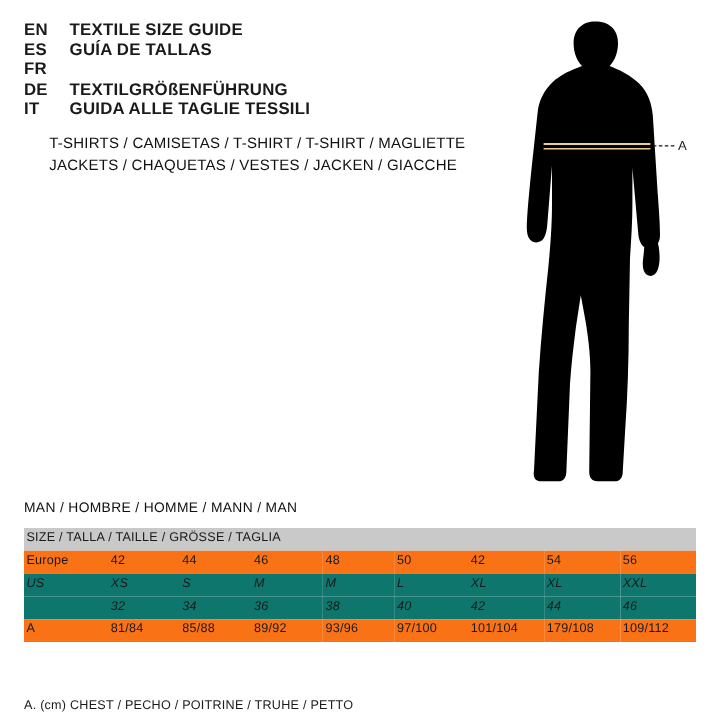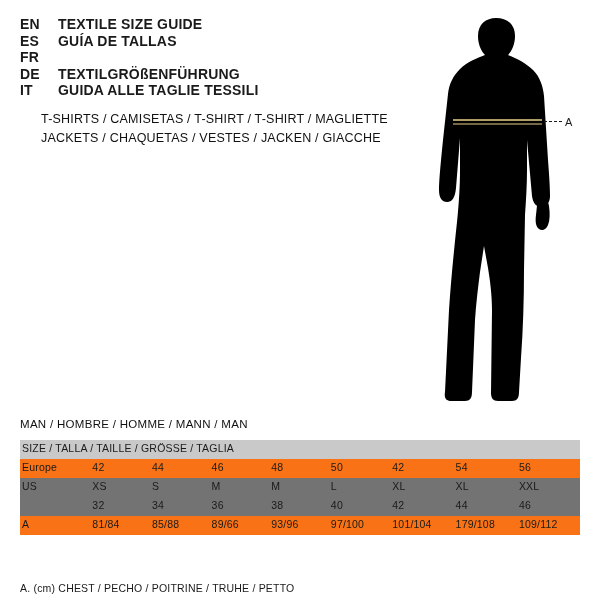--- a/index.html
+++ b/index.html
@@ -112,21 +112,22 @@
     height: 16px;
     letter-spacing: 0.2px;
     vertical-align: middle;
   }
   .row-header td {
     background: #c9c9c9;
     font-size: 10.5px;
     padding-left: 2px;
   }
   .row-shade td {
-    background: #737373;
+    background: #0f766e;
+    font-style: italic;
   }
   .row-plain td {
     background: #f97316;
   }
   .col-label {
     width: 80px;
   }
   .cell {
     width: 68px;
     text-align: left;
@@ -271,21 +272,21 @@
         <td class="cell">38</td>
         <td class="cell">40</td>
         <td class="cell">42</td>
         <td class="cell">44</td>
         <td class="cell">46</td>
       </tr>
       <tr class="row-plain">
         <td class="col-label">A</td>
         <td class="cell">81/84</td>
         <td class="cell">85/88</td>
-        <td class="cell">89/66</td>
+        <td class="cell">89/92</td>
         <td class="cell">93/96</td>
         <td class="cell">97/100</td>
         <td class="cell">101/104</td>
         <td class="cell">179/108</td>
         <td class="cell">109/112</td>
       </tr>
     </tbody>
   </table>
 
   <div class="footnote">A. (cm) CHEST / PECHO / POITRINE / TRUHE / PETTO</div>

